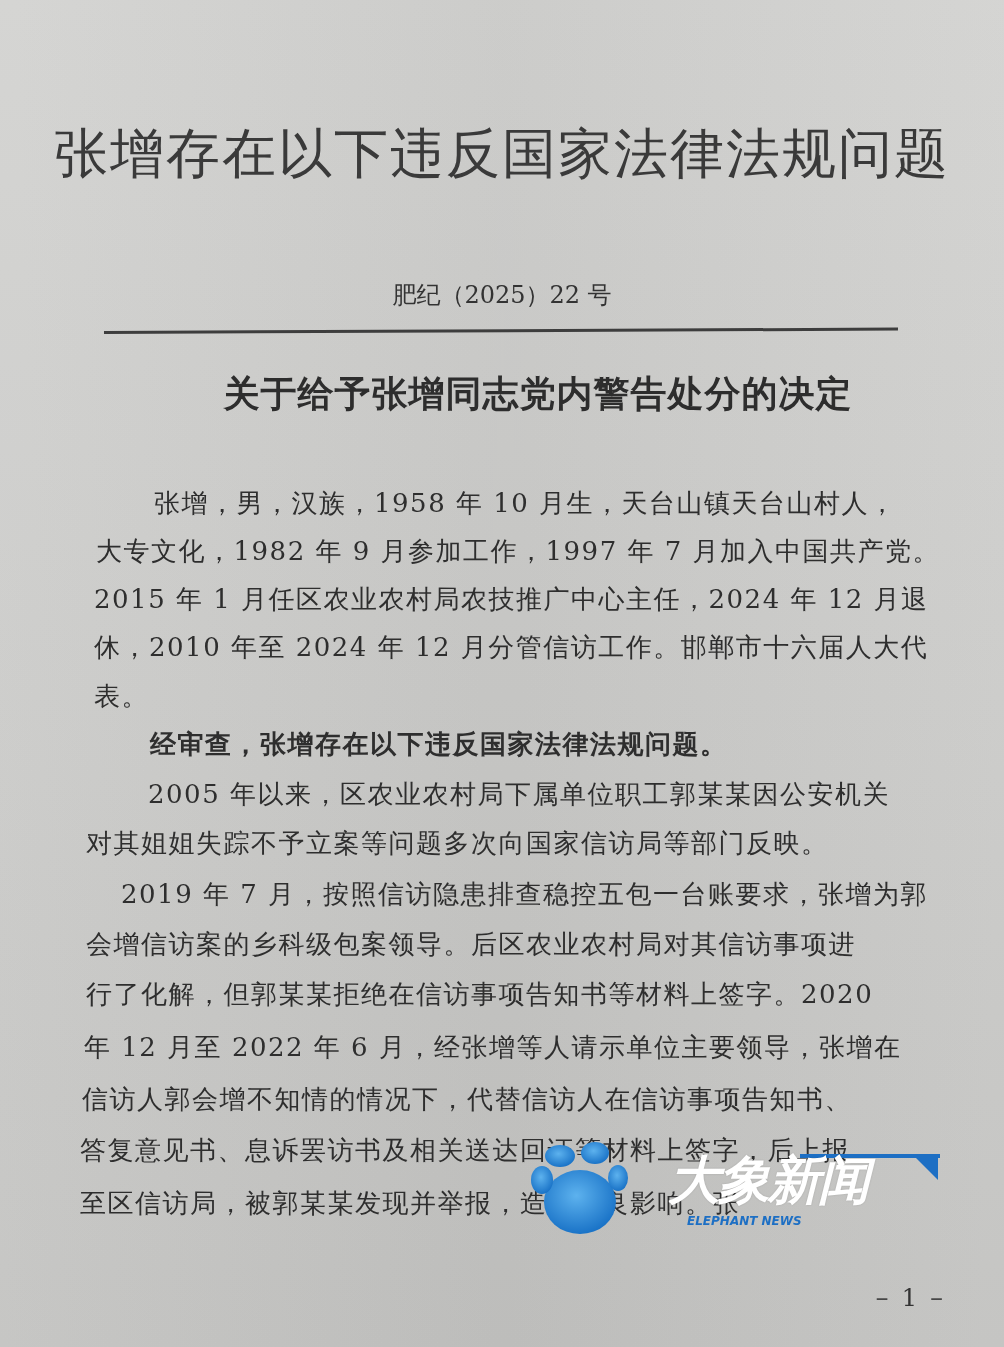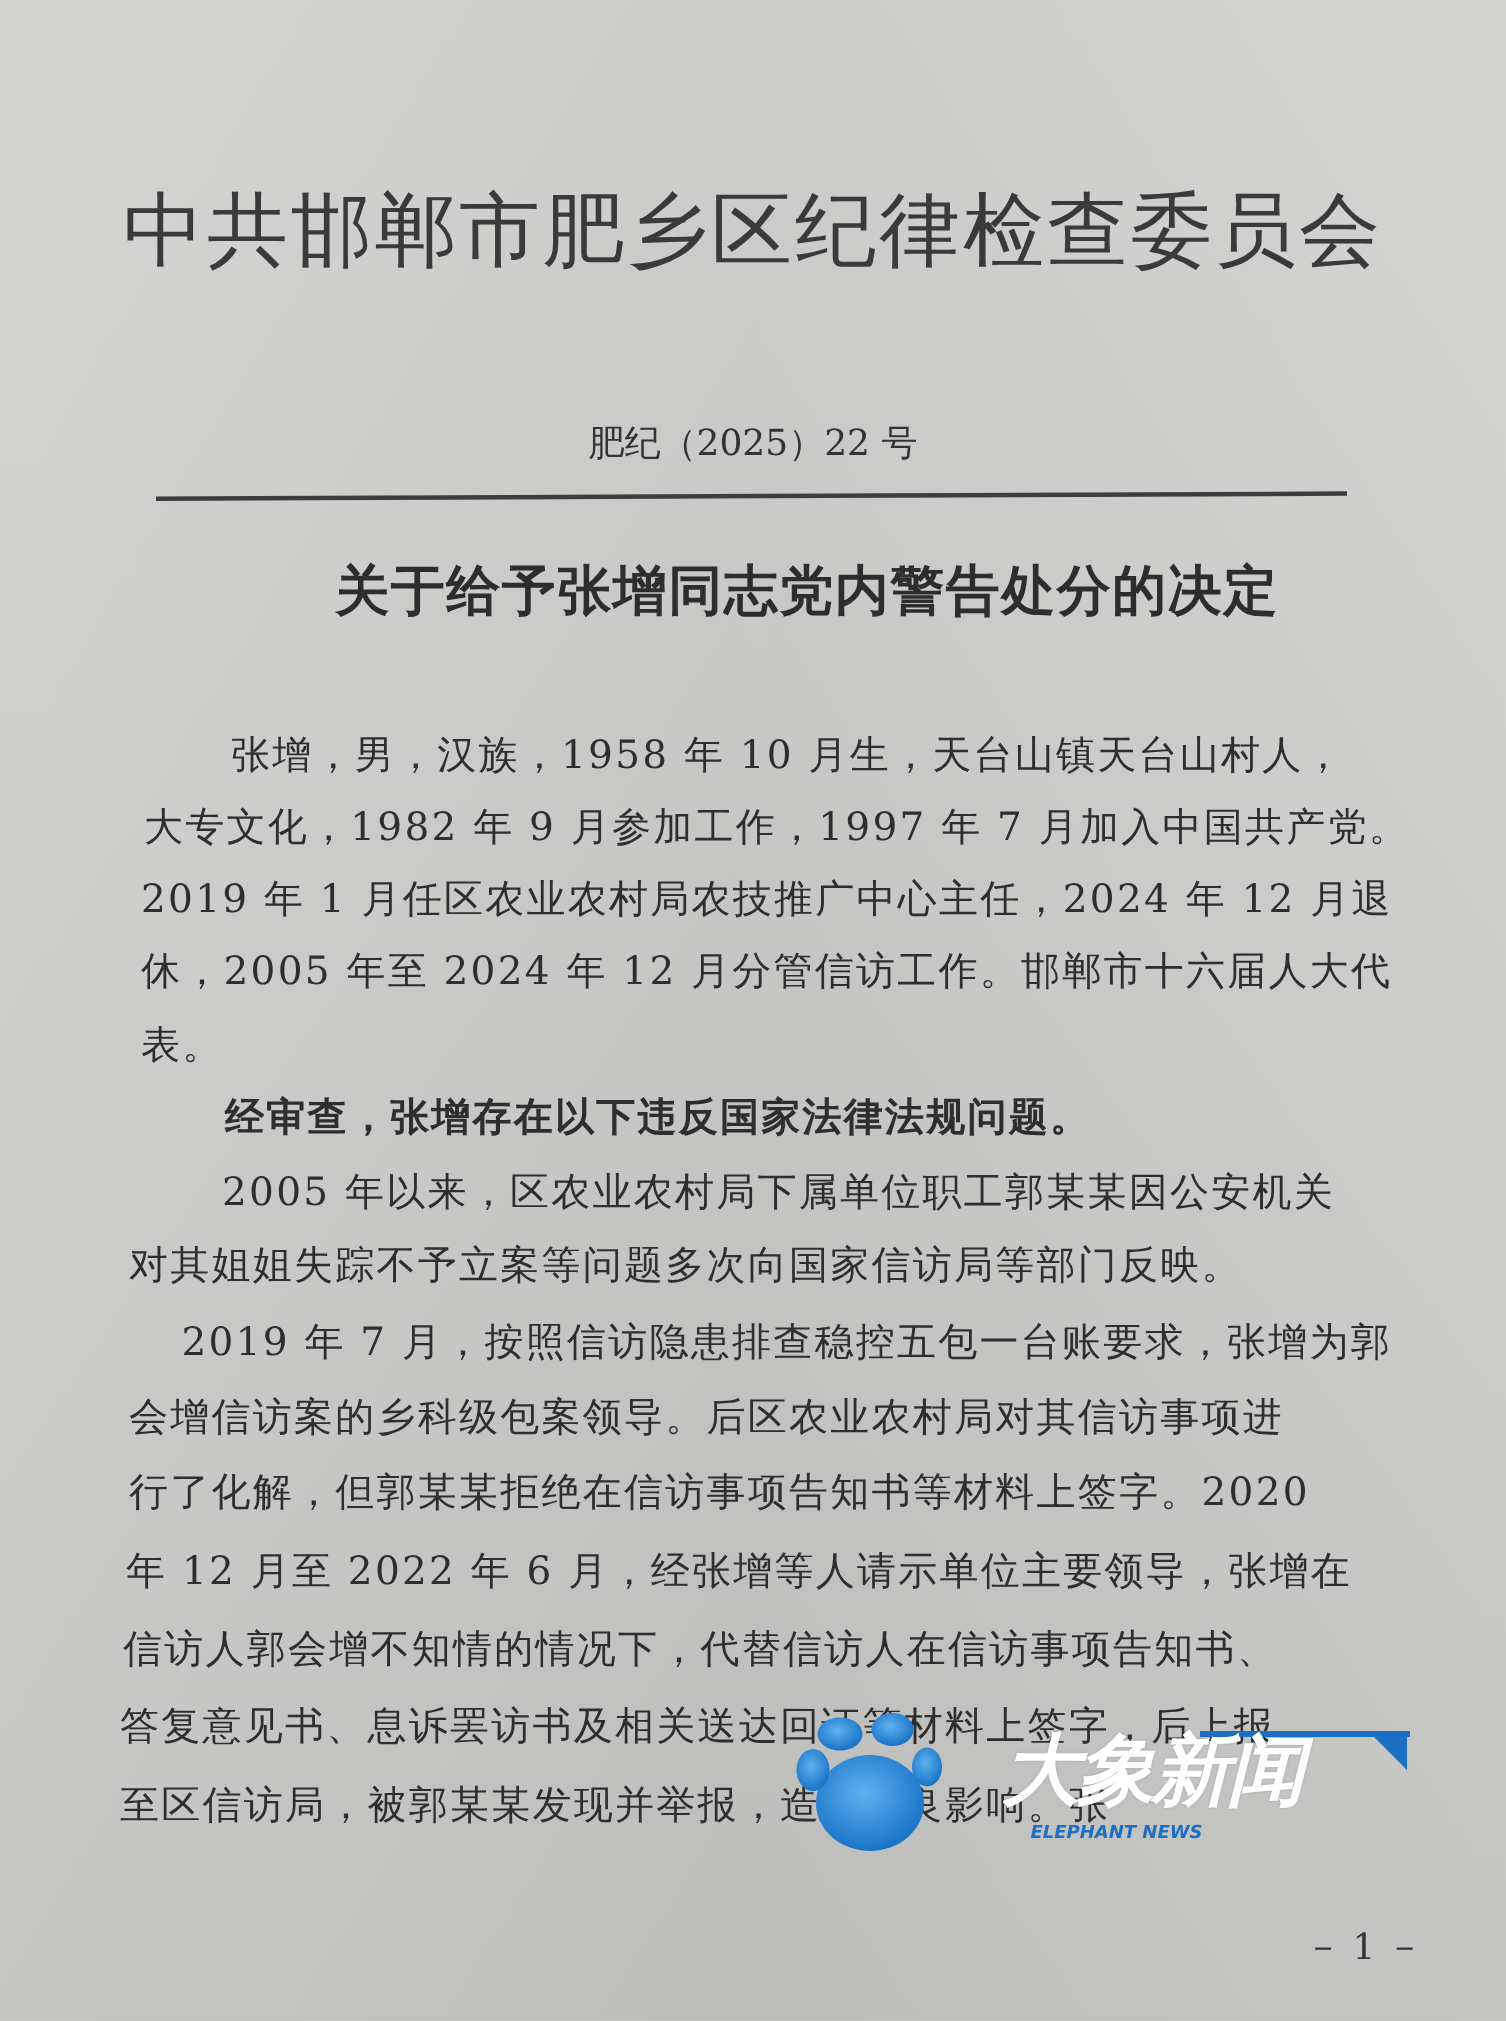--- a/index.html
+++ b/index.html
@@ -64,30 +64,30 @@
     .wm-tri {
       position: absolute; left: 384px; top: 18px; width: 0; height: 0;
       border-left: 24px solid transparent; border-top: 24px solid #1d6fc4;
     }
   </style>
 </head>
 <body>
 
 <div class="paper">
 
-  <div class="org-title">中共邯郸市肥乡区纪律检查委员会</div>
+  <div class="org-title">张增存在以下违反国家法律法规问题</div>
   <div class="doc-number">肥纪（2025）22 号</div>
   <div class="separator"></div>
 
   <div class="decision-title">关于给予张增同志党内警告处分的决定</div>
 
   <div class="line" style="left:154px; top:486px;">张增，男，汉族，1958 年 10 月生，天台山镇天台山村人，</div>
   <div class="line" style="left:96px; top:534px;">大专文化，1982 年 9 月参加工作，1997 年 7 月加入中国共产党。</div>
-  <div class="line" style="left:94px; top:582px;">2019 年 1 月任区农业农村局农技推广中心主任，2024 年 12 月退</div>
-  <div class="line" style="left:94px; top:630px;">休，2005 年至 2024 年 12 月分管信访工作。邯郸市十六届人大代</div>
+  <div class="line" style="left:94px; top:582px;">2015 年 1 月任区农业农村局农技推广中心主任，2024 年 12 月退</div>
+  <div class="line" style="left:94px; top:630px;">休，2010 年至 2024 年 12 月分管信访工作。邯郸市十六届人大代</div>
   <div class="line" style="left:94px; top:679px;">表。</div>
   <div class="line bold" style="left:150px; top:727px;">经审查，张增存在以下违反国家法律法规问题。</div>
   <div class="line" style="left:148px; top:777px;">2005 年以来，区农业农村局下属单位职工郭某某因公安机关</div>
   <div class="line" style="left:86px; top:826px;">对其姐姐失踪不予立案等问题多次向国家信访局等部门反映。</div>
   <div class="line" style="left:86px; top:877px;margin-left:35px;">2019 年 7 月，按照信访隐患排查稳控五包一台账要求，张增为郭</div>
   <div class="line" style="left:86px; top:927px;">会增信访案的乡科级包案领导。后区农业农村局对其信访事项进</div>
   <div class="line" style="left:86px; top:977px;">行了化解，但郭某某拒绝在信访事项告知书等材料上签字。2020</div>
   <div class="line" style="left:84px; top:1030px;">年 12 月至 2022 年 6 月，经张增等人请示单位主要领导，张增在</div>
   <div class="line" style="left:82px; top:1082px;">信访人郭会增不知情的情况下，代替信访人在信访事项告知书、</div>
   <div class="line" style="left:80px; top:1133px;">答复意见书、息诉罢访书及相关送达回证等材料上签字，后上报</div>

